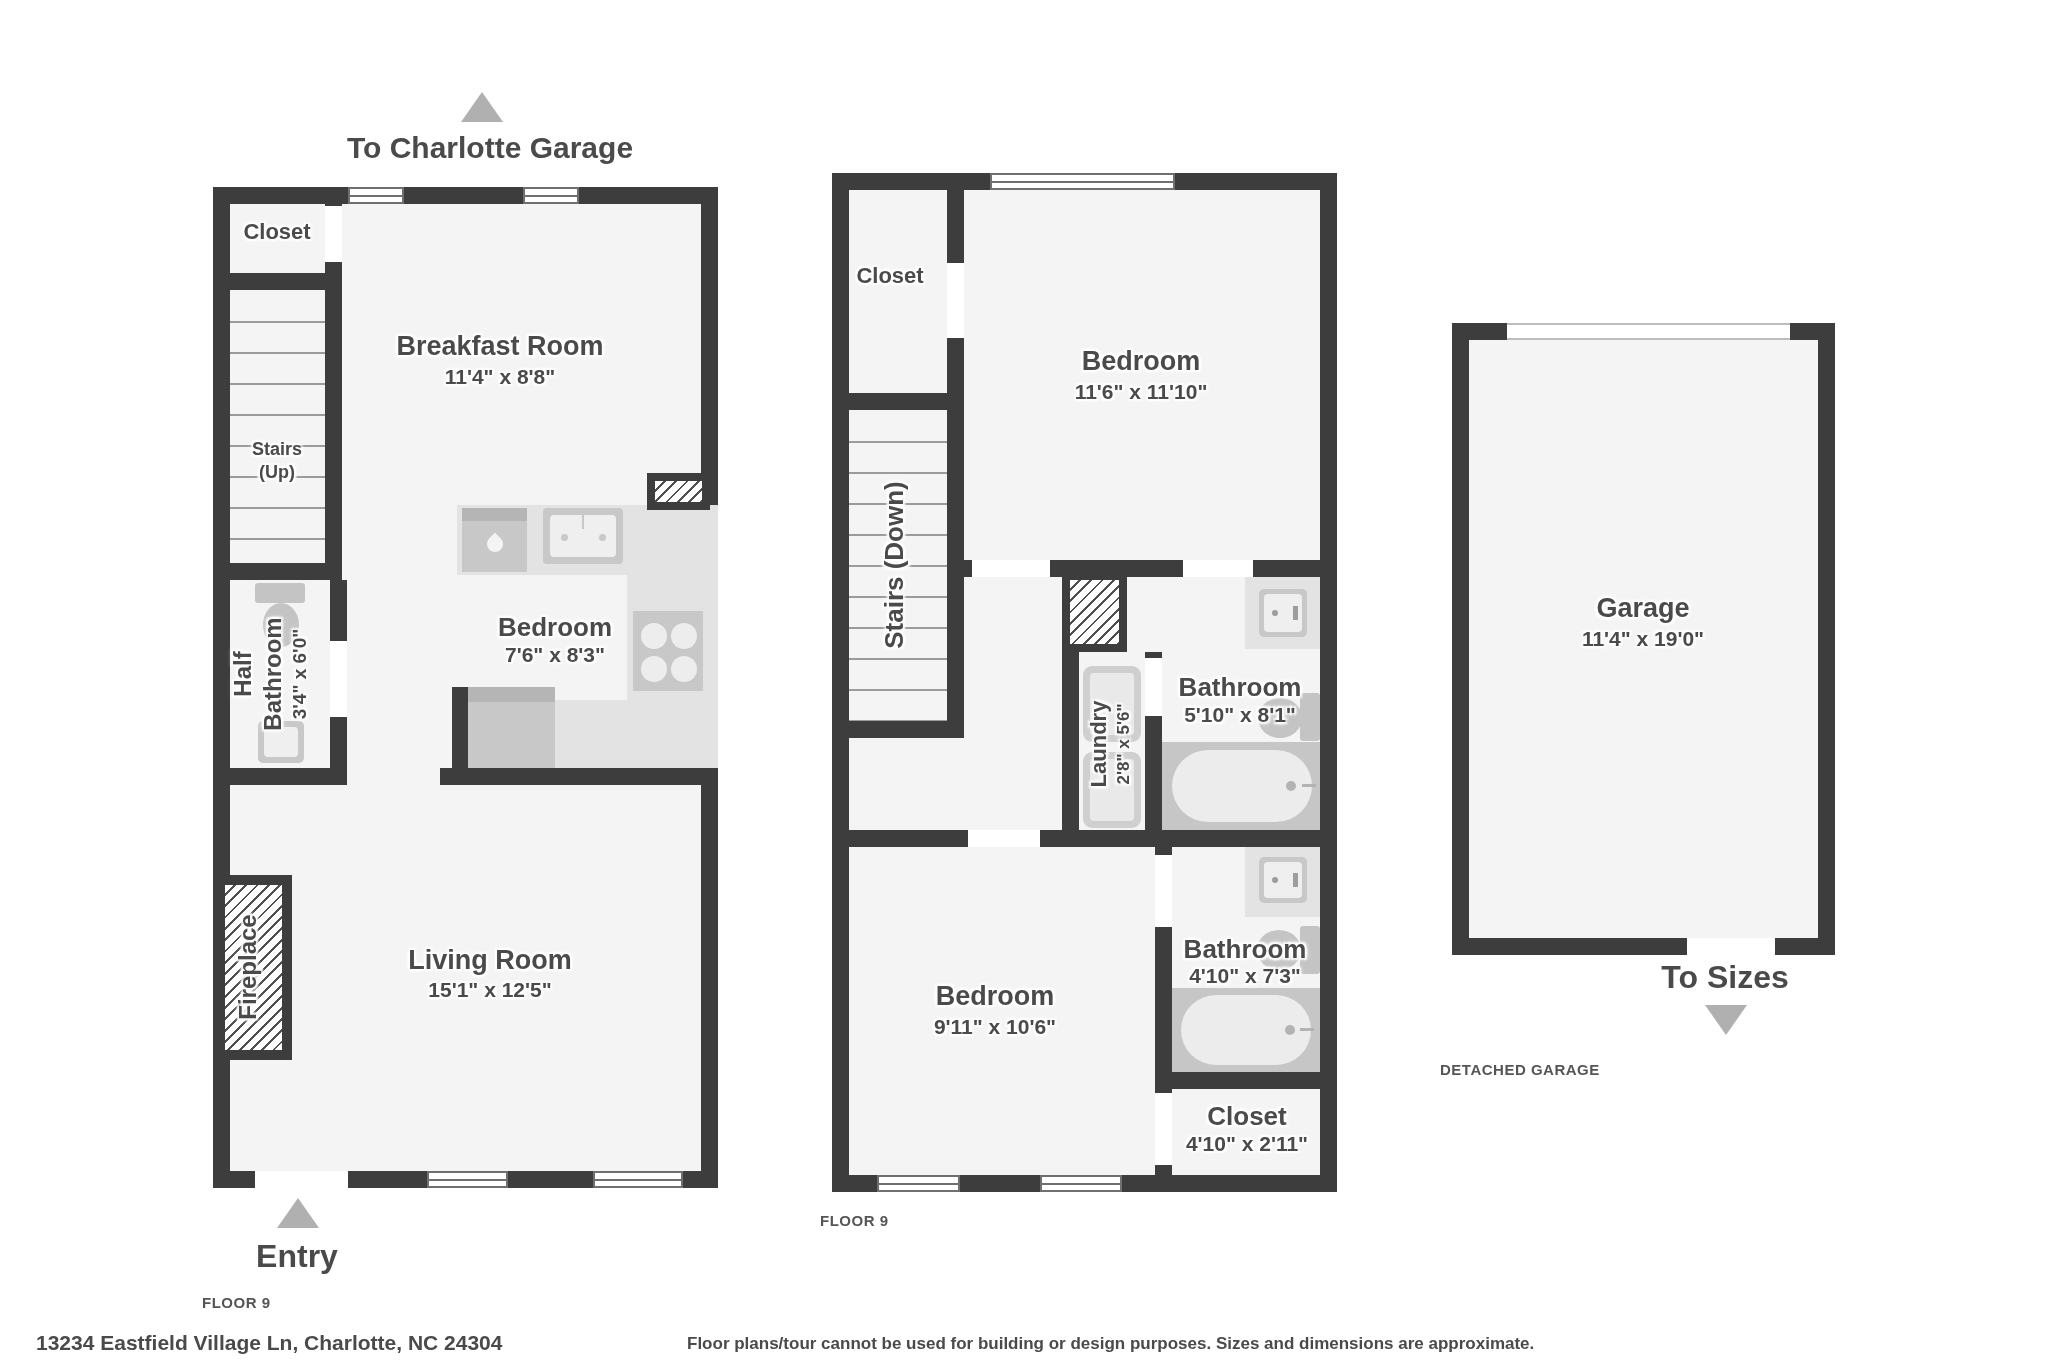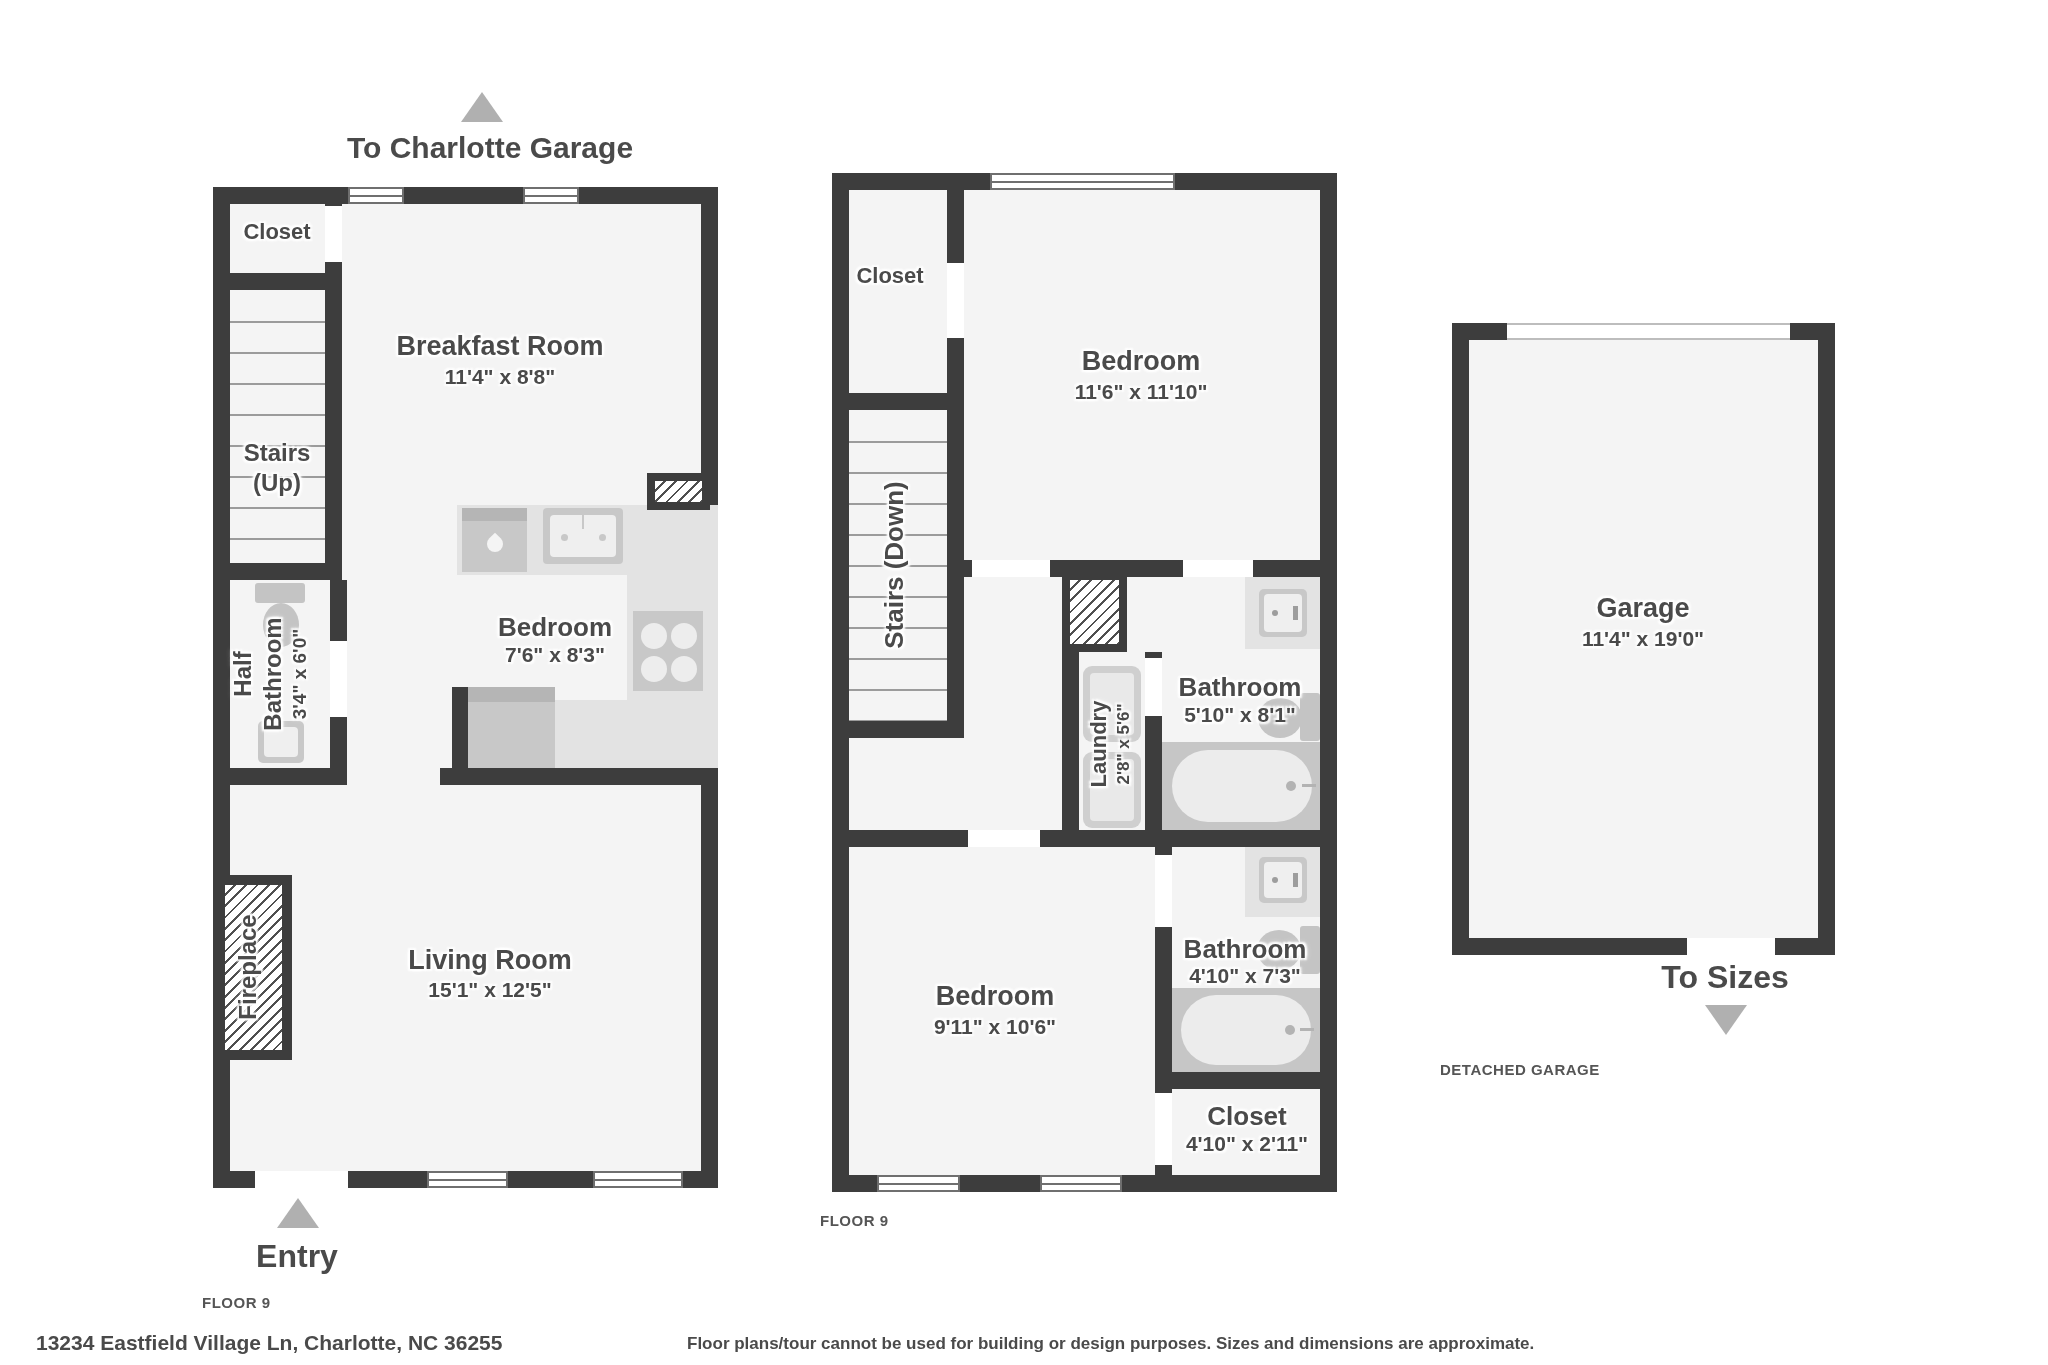--- a/index.html
+++ b/index.html
@@ -62,21 +62,21 @@
 <div class="wall" style="left:325px;top:204px;width:17px;height:86px;"></div>
 <div class="door" style="left:325px;top:206px;width:17px;height:56px;"></div>
 <div class="lbl small-name" style="left:217px;top:218px;width:120px;">Closet</div>
 
 <div class="lbl name" style="left:390px;top:330px;width:220px;">Breakfast Room</div>
 <div class="lbl dims" style="left:390px;top:364px;width:220px;">11'4" x 8'8"</div>
 
 <div class="stairs" style="left:230px;top:292px;width:95px;height:271px;"></div>
 <div class="wall" style="left:325px;top:290px;width:17px;height:290px;"></div>
 <div class="wall" style="left:213px;top:563px;width:129px;height:17px;"></div>
-<div class="lbl" style="left:217px;top:438px;width:120px;font-size:24px;">
+<div class="lbl" style="left:217px;top:438px;width:120px;font-size:18px;">
   <span class="blk">Stairs</span>
   <span class="blk">(Up)</span>
 </div>
 
 <div class="wall" style="left:330px;top:580px;width:17px;height:190px;"></div>
 <div class="door" style="left:330px;top:641px;width:17px;height:76px;"></div>
 <div class="wall" style="left:213px;top:768px;width:134px;height:17px;"></div>
 <div class="tank" style="left:255px;top:583px;width:50px;height:20px;"></div>
 <div class="bowl" style="left:263px;top:603px;width:36px;height:44px;"></div>
 <div class="fix" style="left:258px;top:721px;width:46px;height:42px;border-radius:5px;">
@@ -221,14 +221,14 @@
 <div class="wall" style="left:1818px;top:323px;width:17px;height:632px;"></div>
 <div class="wall" style="left:1452px;top:938px;width:383px;height:17px;"></div>
 <div class="gdoor" style="left:1507px;top:323px;width:283px;height:17px;"></div>
 <div class="door" style="left:1687px;top:938px;width:88px;height:17px;"></div>
 <div class="lbl name" style="left:1523px;top:592px;width:240px;">Garage</div>
 <div class="lbl dims" style="left:1523px;top:626px;width:240px;">11'4" x 19'0"</div>
 <div class="hdr" style="left:1625px;top:959px;width:200px;font-size:32px;">To Sizes</div>
 <div class="tri-down" style="left:1705px;top:1005px;"></div>
 <div class="floor-tag" style="left:1440px;top:1061px;">DETACHED GARAGE</div>
 
-<div class="addr" style="left:36px;top:1331px;">13234 Eastfield Village Ln, Charlotte, NC 36255</div>
+<div class="addr" style="left:36px;top:1331px;">13234 Eastfield Village Ln, Charlotte, NC 24304</div>
 <div class="disc" style="left:687px;top:1334px;">Floor plans/tour cannot be used for building or design purposes. Sizes and dimensions are approximate.</div>
 
 </body></html>

